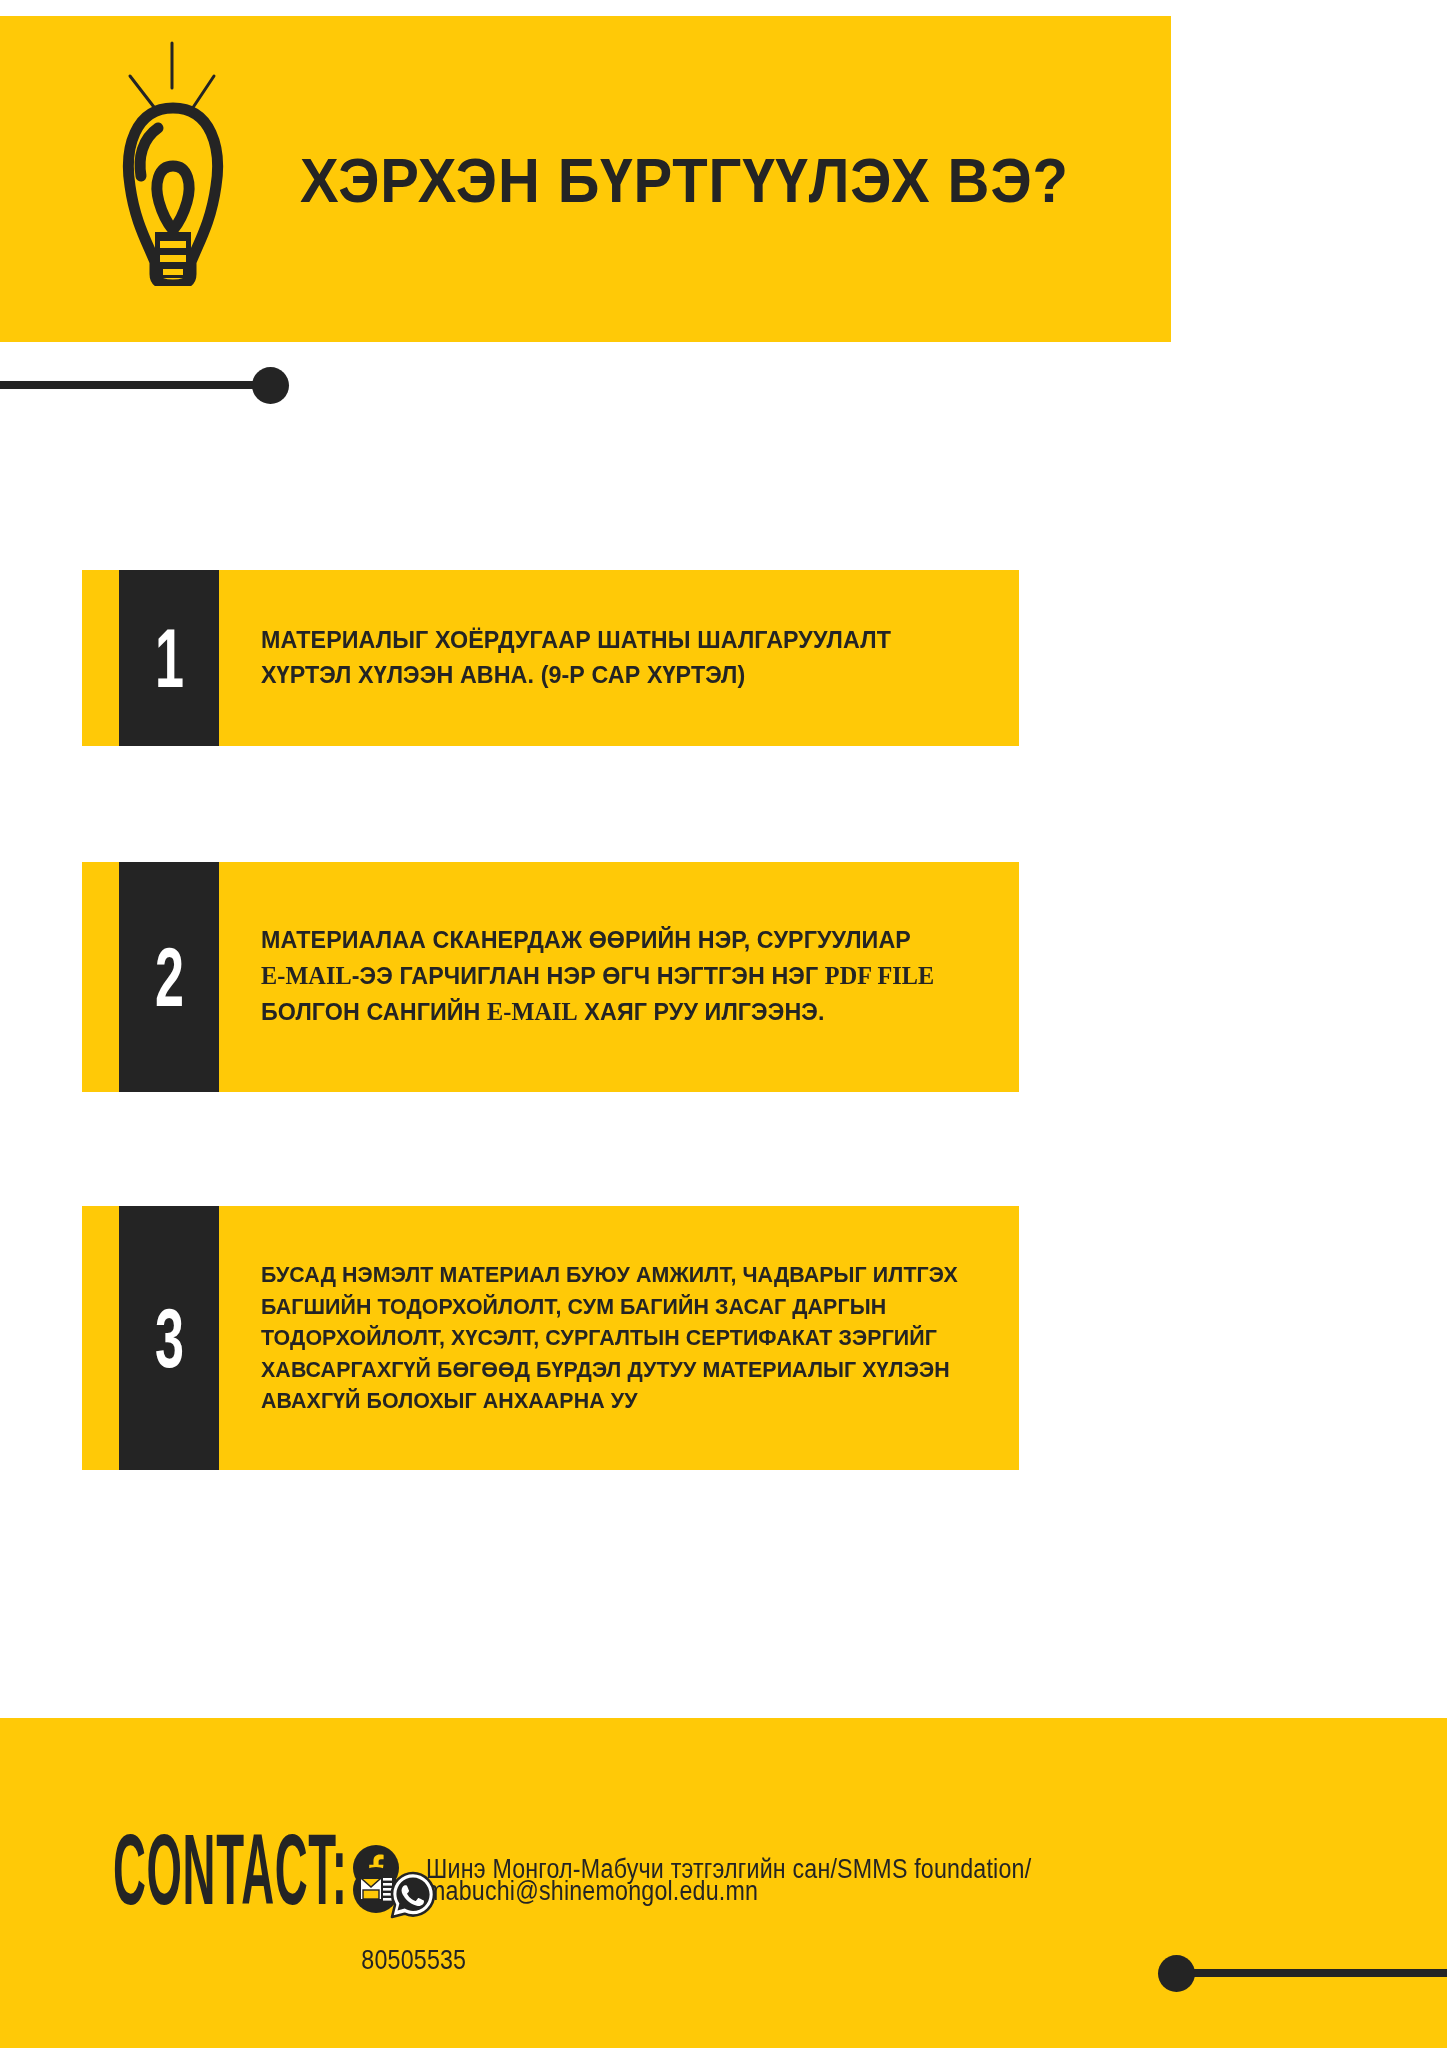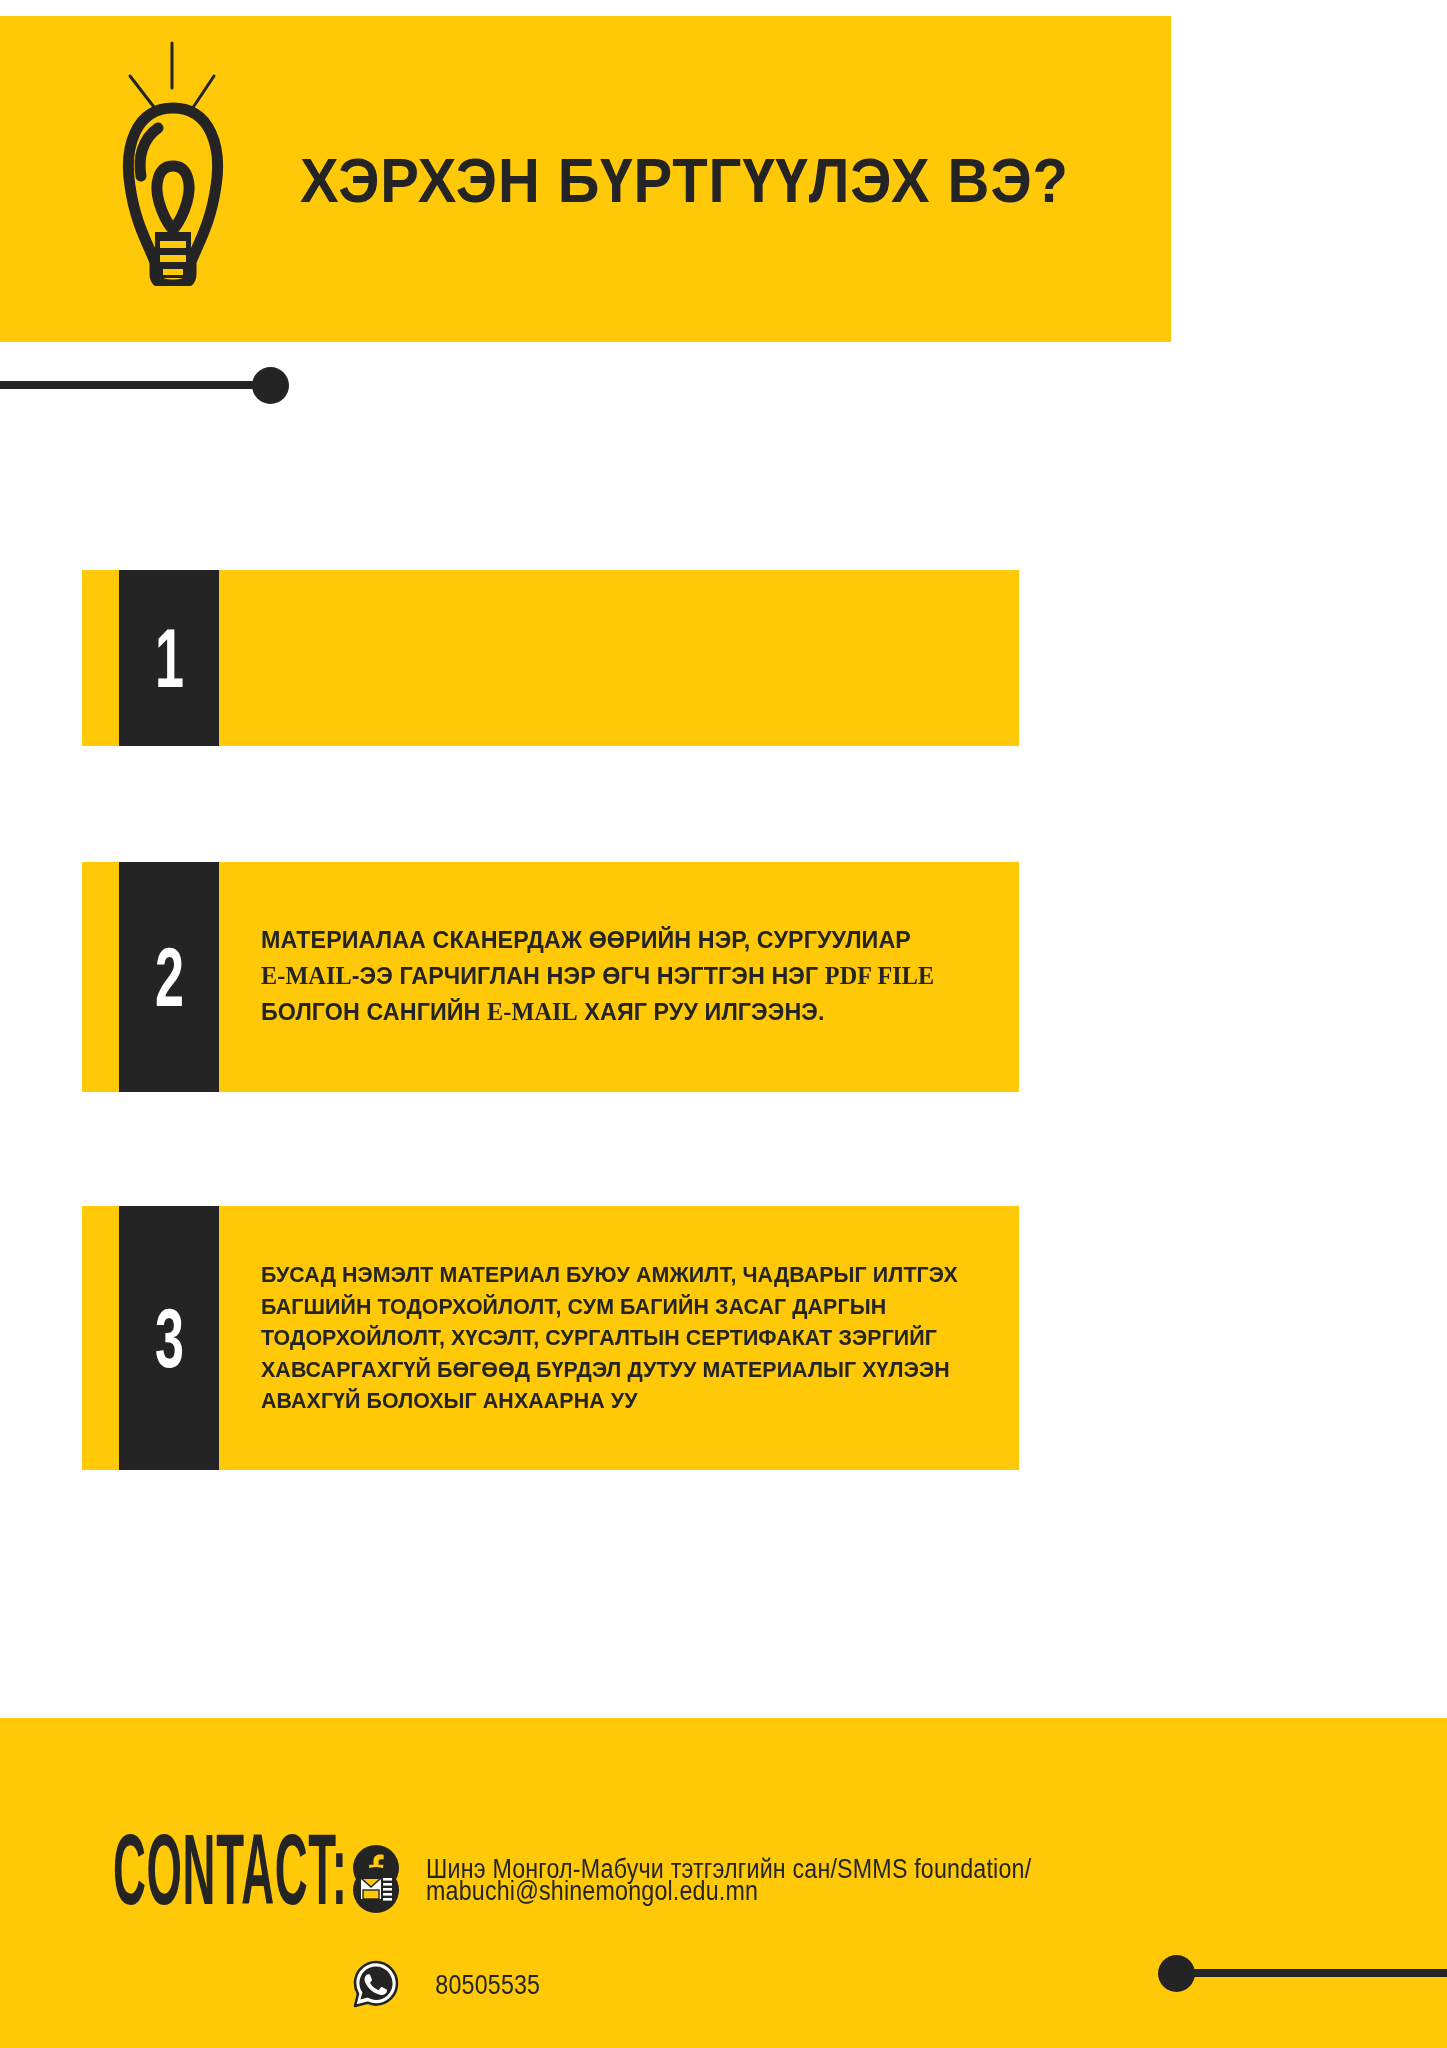--- a/index.html
+++ b/index.html
@@ -111,21 +111,21 @@
   }
 
   .contact-row {
     position:absolute;
     left:352px;
     display:flex; align-items:center;
     gap:26px;
   }
   #contact-row-0 { top:1844px;text-align:right; }
   #contact-row-1 { top:1866px;justify-content:flex-end; }
-  #contact-row-2 { top:1960px; }
+  #contact-row-2 { top:1871px;flex-direction:column; }
 
   .contact-icon {
     width:48px; height:48px; min-width:48px;
     display:flex; align-items:center; justify-content:center;
   }
   .contact-text {
     font-family:"Liberation Sans", sans-serif;
     font-weight:400;
     font-size:25px;
     color:var(--ink);
@@ -182,20 +182,26 @@
 
   <div id="header-title">ХЭРХЭН БҮРТГҮҮЛЭХ ВЭ?</div>
 </div>
 
 <div id="header-rule"></div>
 <div id="header-dot"></div>
 
 <div class="step" id="step1">
   <div class="step-numwrap">
     <span class="step-num">1</span>
+  </div>
+  <div class="step-body">
+    <div class="step-text">
+        <div><span>МАТЕРИАЛЫГ ХОЁРДУГААР ШАТНЫ ШАЛГАРУУЛАЛТ</span></div>
+        <div><span>ХҮРТЭЛ ХҮЛЭЭН АВНА. (9-Р САР ХҮРТЭЛ)</span></div>
+      </div>
   </div>
 </div>
 
 <div class="step" id="step2">
   <div class="step-numwrap">
     <span class="step-num">2</span>
   </div>
   <div class="step-body">
     <div class="step-text">
         <div><span>МАТЕРИАЛАА СКАНЕРДАЖ ӨӨРИЙН НЭР, СУРГУУЛИАР</span></div>

